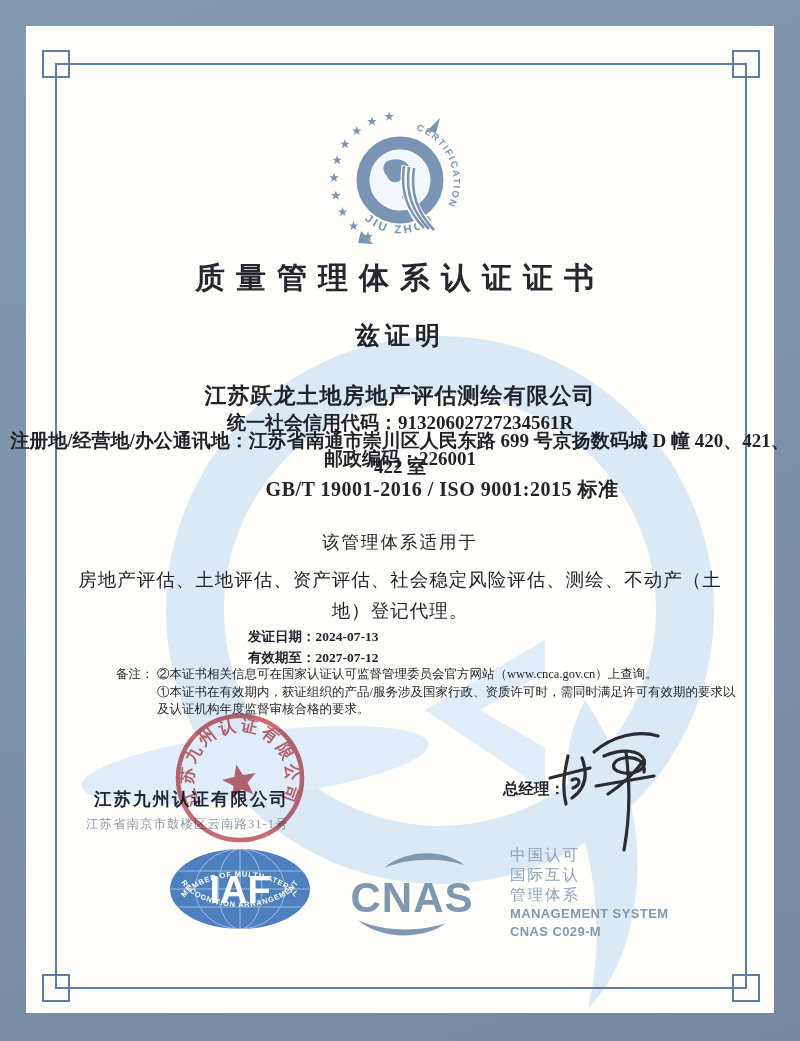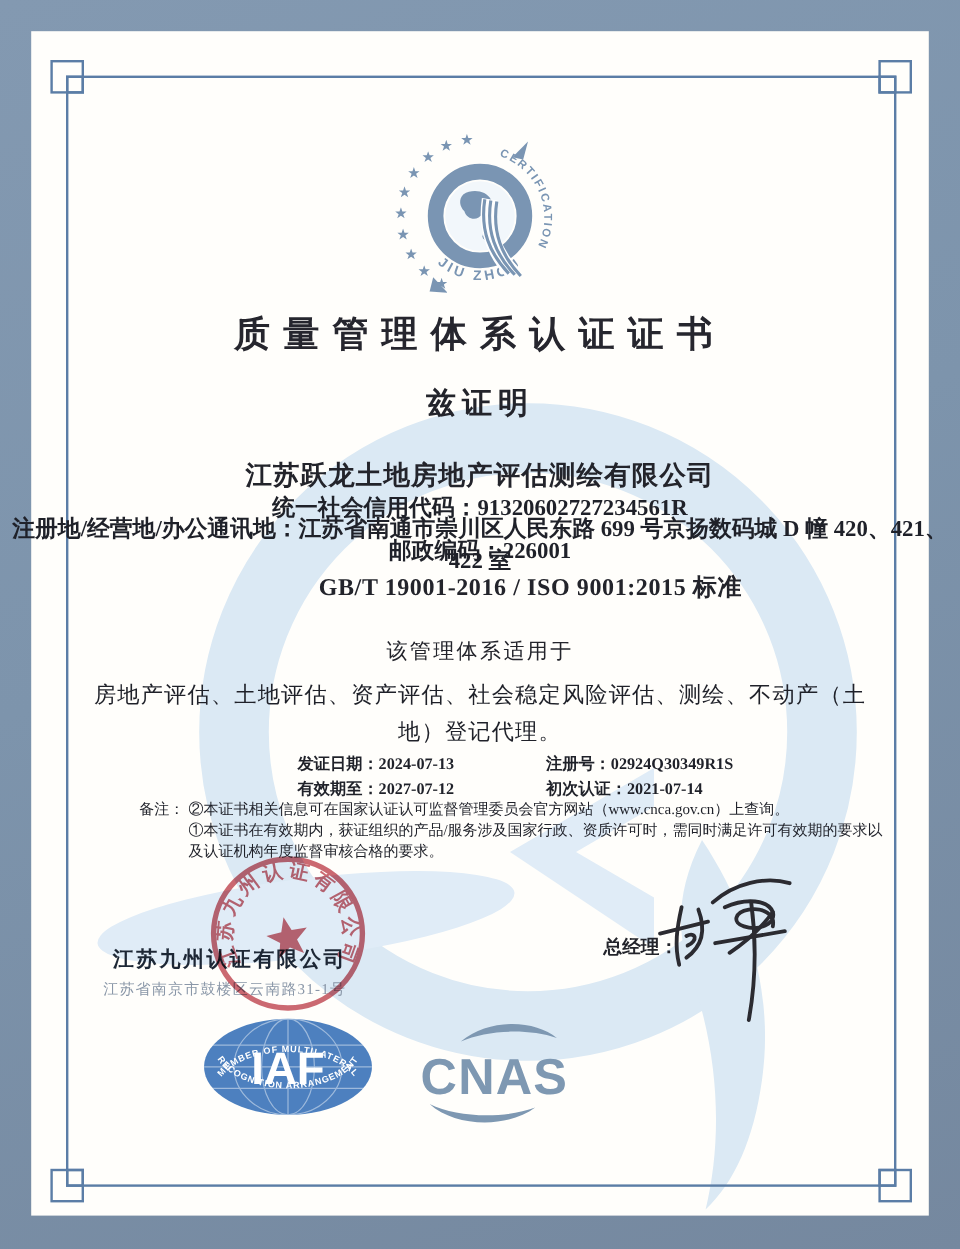--- a/index.html
+++ b/index.html
@@ -111,24 +111,20 @@
 
   <div id="std2" class="abs ctr">GB/T 19001-2016 / ISO 9001:2015  标准</div>
   <div id="std3" class="abs ctr">该管理体系适用于</div>
 
   <div id="scope" class="abs">房地产评估、土地评估、资产评估、社会稳定风险评估、测绘、不动产（土地）登记代理。</div>
 
   <div id="dates-left" class="abs">
     <div class="dateline"><span>发证日期：</span><span>2024-07-13</span></div>
     <div class="dateline"><span>有效期至：</span><span>2027-07-12</span></div>
   </div>
-  <div id="dates-right" class="abs">
-    <div class="dateline"><span>注册号：</span><span>02924Q30349R1S</span></div>
-    <div class="dateline"><span>初次认证：</span><span>2021-07-14</span></div>
-  </div>
 
   <div id="notes-label" class="abs">备注：</div>
   <div id="notes-body" class="abs">
     <div>②本证书相关信息可在国家认证认可监督管理委员会官方网站（www.cnca.gov.cn）上查询。</div>
     <div>①本证书在有效期内，获证组织的产品/服务涉及国家行政、资质许可时，需同时满足许可有效期的要求以及认证机构年度监督审核合格的要求。</div>
   </div>
 
   <div id="issuer-name" class="abs">江苏九州认证有限公司</div>
   <div id="issuer-addr" class="abs">江苏省南京市鼓楼区云南路31-1号</div>
   <div id="manager" class="abs">总经理：</div>
@@ -185,14 +181,21 @@
       <textPath href="#iafBot" startOffset="50%">RECOGNITION ARRANGEMENT</textPath>
     </text>
   </svg>
 
   <svg class="abs" style="left:348px;top:850px" width="140" height="90" viewBox="0 0 140 90">
     <path d="M36,18 C60,-2 98,0 116,15 C92,7 58,8 36,18 Z" fill="#7e98b2"></path>
     <text x="64" y="62" font-size="42" font-weight="bold" fill="#7e98b2" text-anchor="middle" letter-spacing="1">CNAS</text>
     <path d="M10,70 C32,90 76,90 98,73 C74,82 34,82 10,70 Z" fill="#7e98b2"></path>
   </svg>
 
+  <div id="cnas-info" class="abs">
+    <div class="cjk">中国认可</div>
+    <div class="cjk">国际互认</div>
+    <div class="cjk">管理体系</div>
+    <div class="lat">MANAGEMENT SYSTEM</div>
+    <div class="lat">CNAS C029-M</div>
+  </div>
 
 </div>
 
 </body></html>

